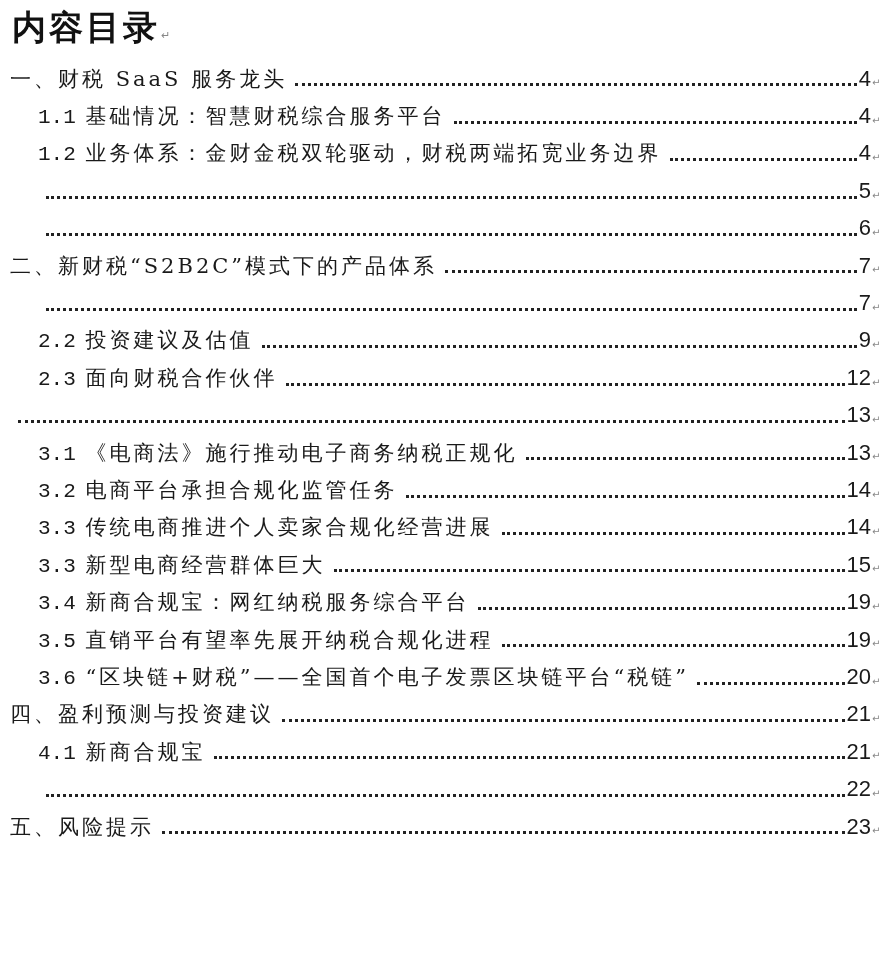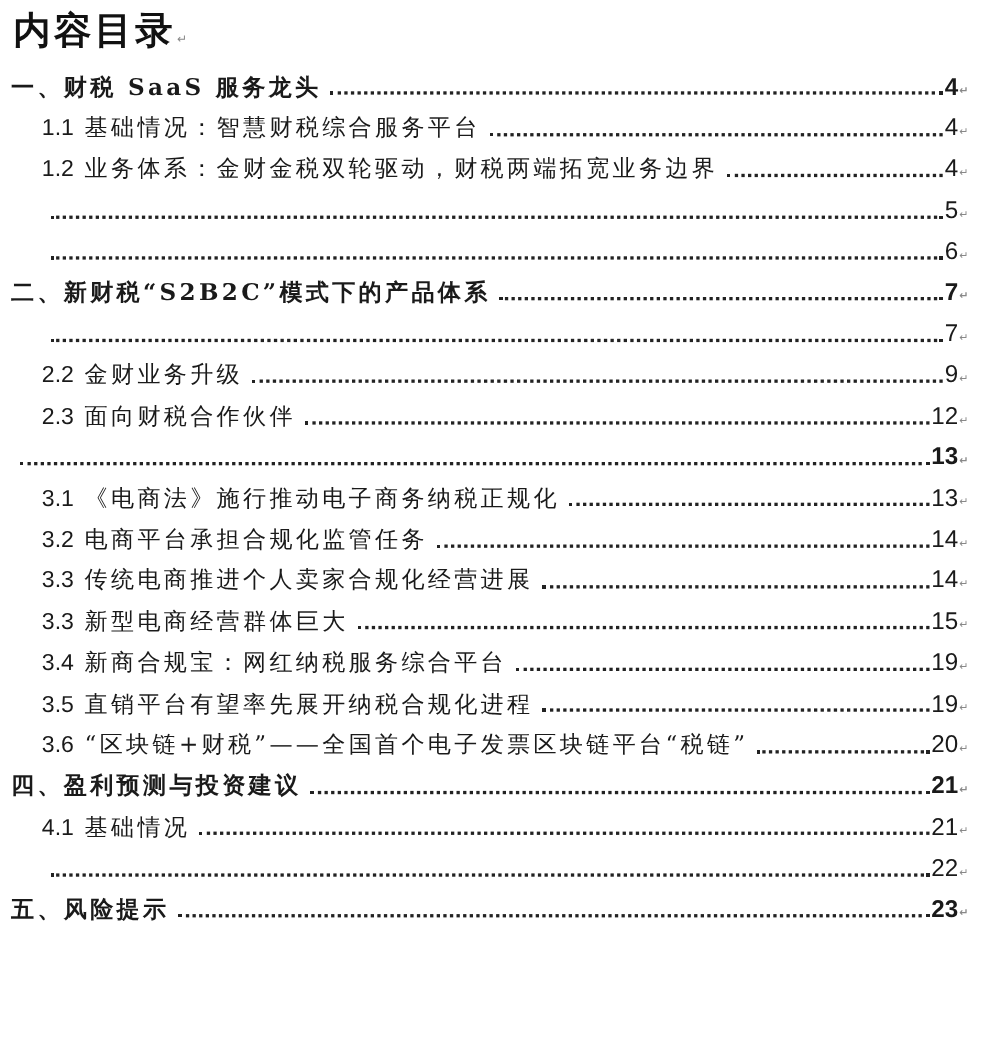--- a/index.html
+++ b/index.html
@@ -1,34 +1,34 @@
 <!DOCTYPE html>
 <html><head>
 <meta charset="utf-8">
 <style>
   html, body { margin: 0; padding: 0; background: #ffffff; }
   body { width: 894px; height: 961px; overflow: hidden; position: relative; color: #1a1a1a; }
   .title {
     position: absolute; left: 12px; top: 6px;
-    font-family: Liberation Sans, sans-serif; font-size: 34px; font-weight: bold;
+    font-family: Liberation Serif, serif; font-size: 34px; font-weight: bold;
     letter-spacing: 3px; line-height: 44px; color: #111;
   }
   .title .para-mark { font-size: 11px; color: #888; font-weight: normal; letter-spacing: 0; margin-left: 1px; }
   .toc { position: absolute; left: 0; top: 60px; width: 894px; }
   .toc-row {
     position: relative; height: 37.4px; display: flex; align-items: center;
     font-family: "DejaVu Serif", "Liberation Serif", serif; font-size: 21px;
     padding-right: 14px; box-sizing: border-box; cursor: pointer;
   }
-  .toc-row.level-1 { padding-left: 10px; font-weight: bold; }
+  .toc-row.level-1 { padding-left: 10px; }
   .toc-row.level-2 { padding-left: 38px; }
   .toc-row .label {
     white-space: nowrap; letter-spacing: 3px; flex: 0 0 auto; color: #1a1a1a;
   }
-  .toc-row .label .num { font-family: Liberation Sans, sans-serif; letter-spacing: 0; }
+  .toc-row .label .num { font-family: Liberation Mono, monospace; letter-spacing: 0; }
   .toc-row .leader {
     flex: 1 1 auto; height: 1px; margin: 0 2px 0 8px; align-self: flex-end; margin-bottom: 11px;
     border-bottom: 3px dotted #222;
   }
   .toc-row .page {
     font-family: "Liberation Sans", sans-serif; font-size: 22px; flex: 0 0 auto; color: #1a1a1a;
   }
   .toc-row .para-mark {
     font-family: "DejaVu Sans", sans-serif; font-size: 10px; color: #888;
     align-self: flex-end; margin-bottom: 9px; margin-left: 1px; width: 8px;
@@ -75,21 +75,21 @@
     <span class="leader"></span>
     <span class="page">7</span>
     <span class="para-mark">↵</span>
   </div>
   <div class="toc-row level-2">
     <span class="leader"></span>
     <span class="page">7</span>
     <span class="para-mark">↵</span>
   </div>
   <div class="toc-row level-2">
-    <span class="label"><span class="num">2.2</span> <span>金财业务升级</span></span>
+    <span class="label"><span class="num">2.2</span> <span>投资建议及估值</span></span>
     <span class="leader"></span>
     <span class="page">9</span>
     <span class="para-mark">↵</span>
   </div>
   <div class="toc-row level-2">
     <span class="label"><span class="num">2.3</span> <span>面向财税合作伙伴</span></span>
     <span class="leader"></span>
     <span class="page">12</span>
     <span class="para-mark">↵</span>
   </div>
@@ -140,21 +140,21 @@
     <span class="page">20</span>
     <span class="para-mark">↵</span>
   </div>
   <div class="toc-row level-1">
     <span class="label"><span>四、</span><span>盈利预测与投资建议</span></span>
     <span class="leader"></span>
     <span class="page">21</span>
     <span class="para-mark">↵</span>
   </div>
   <div class="toc-row level-2">
-    <span class="label"><span class="num">4.1</span> <span>基础情况</span></span>
+    <span class="label"><span class="num">4.1</span> <span>新商合规宝</span></span>
     <span class="leader"></span>
     <span class="page">21</span>
     <span class="para-mark">↵</span>
   </div>
   <div class="toc-row level-2">
     <span class="leader"></span>
     <span class="page">22</span>
     <span class="para-mark">↵</span>
   </div>
   <div class="toc-row level-1">

